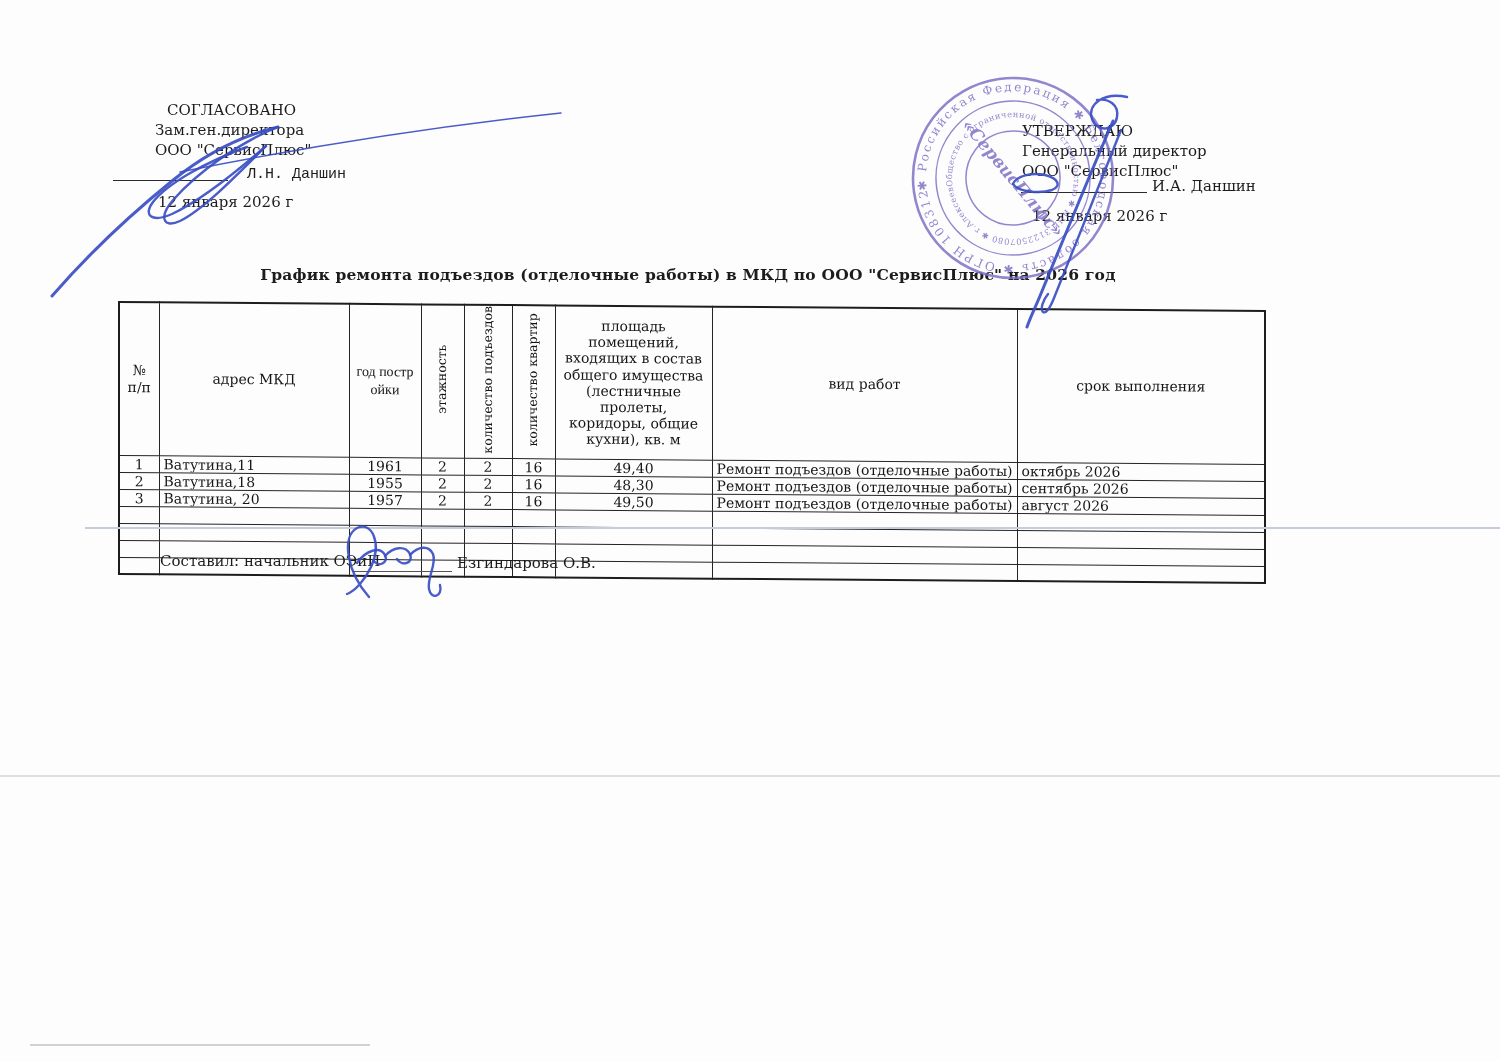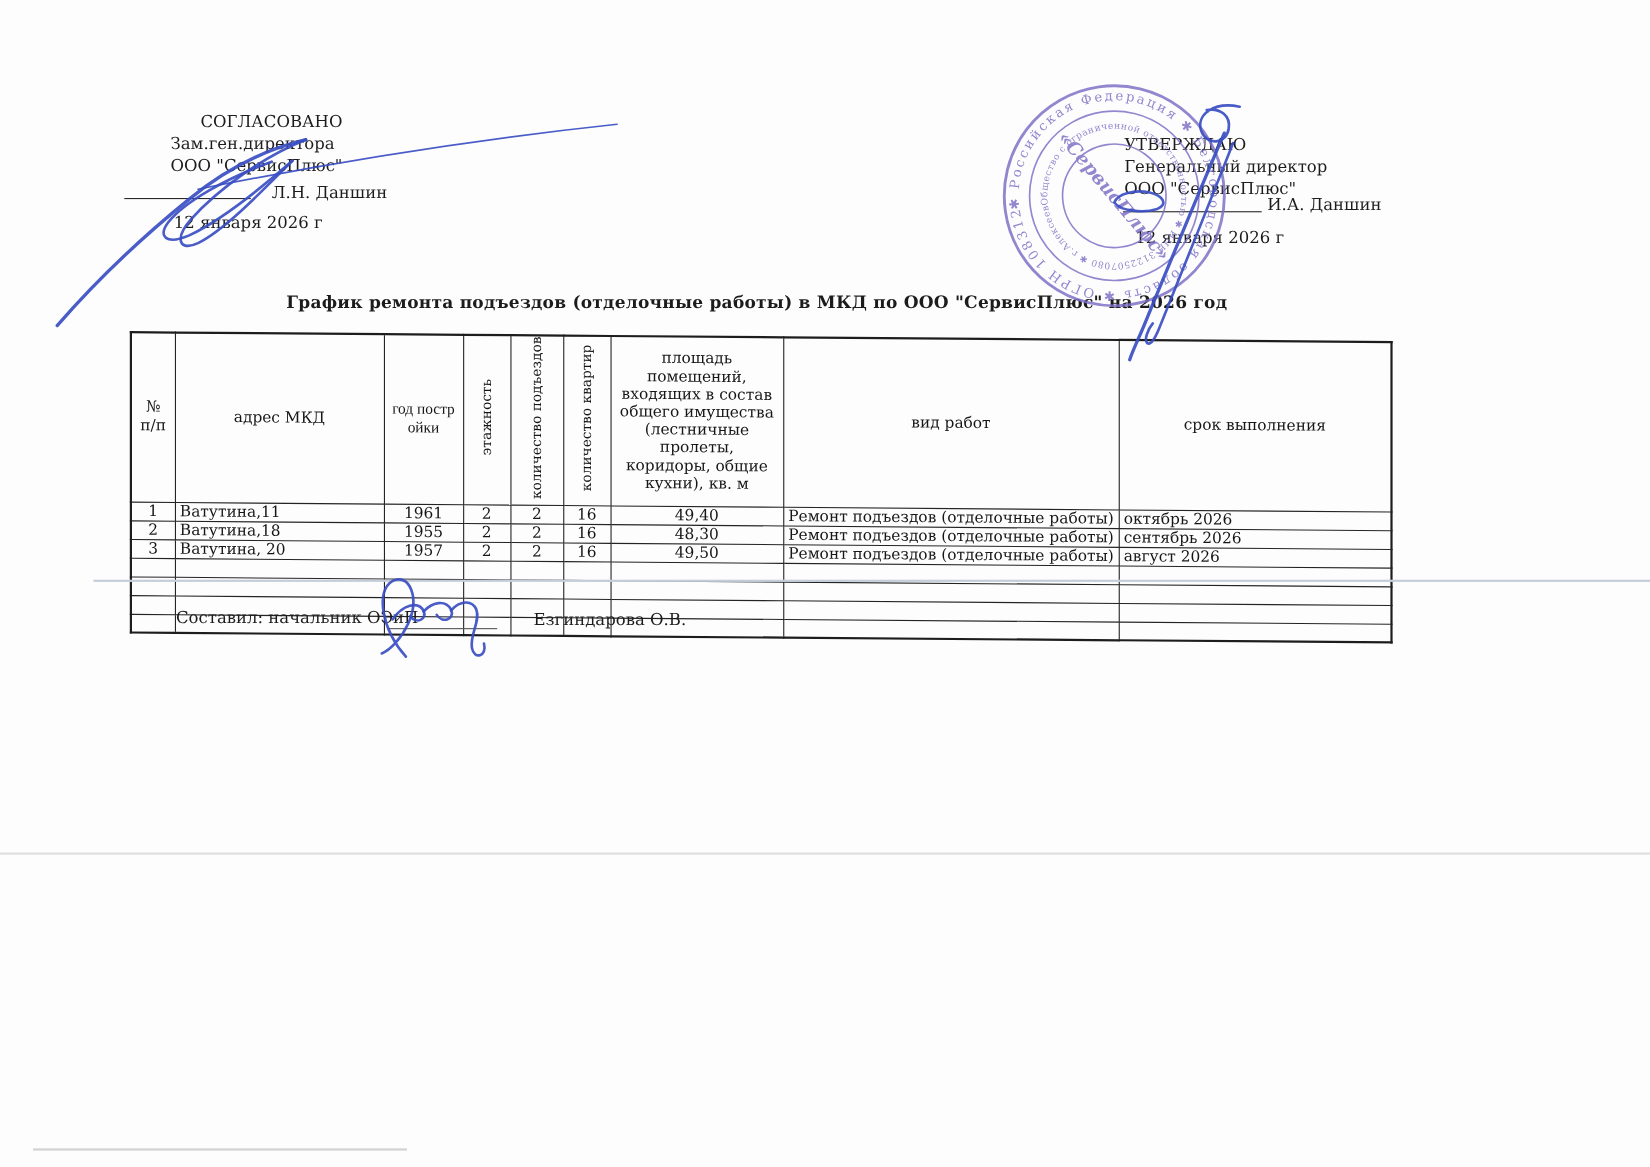--- a/index.html
+++ b/index.html
@@ -5,21 +5,21 @@
   html,body{margin:0;padding:0;}
   body{
     width:1500px;height:1061px;position:relative;overflow:hidden;
     background:#fdfdfd;color:#1c1c1c;
     font-family:"DejaVu Serif","Liberation Serif",serif;
   }
   .abs{position:absolute;}
 
   
   .approval{font-size:15px;line-height:20px;white-space:nowrap;}
-  .approval .t-indent{margin-left:12px;text-align:right;}
+  .approval .t-indent{margin-left:12px;}
   .sig-line{border-top:1.6px solid #2a2a2a;height:0;}
   .signer-name{font-size:15px;white-space:nowrap;}
   .date-line{font-size:15px;white-space:nowrap;}
 
   
   .doc-title{
     left:0;right:140px;top:265px;text-align:center;
     font-weight:bold;font-size:15.5px;letter-spacing:.2px;margin-left:16px;
   }
 
@@ -82,21 +82,21 @@
     </filter>
   <rect width="1500" height="1061" filter="url(#n1)"></rect>
 </svg>
 
 <div class="abs approval" style="left:155px;top:100px;">
   <div class="t-indent">СОГЛАСОВАНО</div>
   <div>Зам.ген.директора</div>
   <div>ООО "СервисПлюс"</div>
 </div>
 <div class="abs sig-line" style="left:113px;top:180px;width:115px;"></div>
-<div class="abs signer-name" style="left:247px;top:166px;">Л.Н. Даншин</div>
+<div class="abs signer-name" style="left:247px;top:166px;font-family:Liberation Mono, monospace;">Л.Н. Даншин</div>
 <div class="abs date-line" style="left:158px;top:193px;">12 января 2026 г</div>
 
 <div class="abs approval" style="left:1022px;top:121px;">
   <div>УТВЕРЖДАЮ</div>
   <div>Генеральный директор</div>
   <div>ООО "СервисПлюс"</div>
 </div>
 <div class="abs sig-line" style="left:1021px;top:192px;width:126px;"></div>
 <div class="abs signer-name" style="left:1152px;top:177px;">И.А. Даншин</div>
 <div class="abs date-line" style="left:1032px;top:207px;">12 января 2026 г</div>
@@ -210,21 +210,21 @@
       </tbody>
   </table>
 </div>
 
 <div class="abs artifact-line-blue"></div>
 <div class="abs artifact-line-gray"></div>
 <div class="abs artifact-line-short"></div>
 
 <div class="abs footer-label" style="left:160px;top:552px;">Составил: начальник ОЭиП</div>
 <div class="abs sig-line" style="left:352px;top:571px;width:100px;border-top-color:#555;"></div>
-<div class="abs footer-label" style="left:457px;top:554px;margin-left:28px;">Езгиндарова О.В.</div>
+<div class="abs footer-label" style="left:457px;top:554px;">Езгиндарова О.В.</div>
 
 <svg class="noise noise-bottom" width="1500" height="270">
   <filter id="n2">
       <feTurbulence type="fractalNoise" baseFrequency="0.48" numOctaves="3" seed="3" stitchTiles="stitch"></feTurbulence>
     </filter>
   <rect width="1500" height="270" filter="url(#n2)"></rect>
 </svg>
 
 <svg class="abs ink-overlay" width="1500" height="1061" viewBox="0 0 1500 1061">
 

